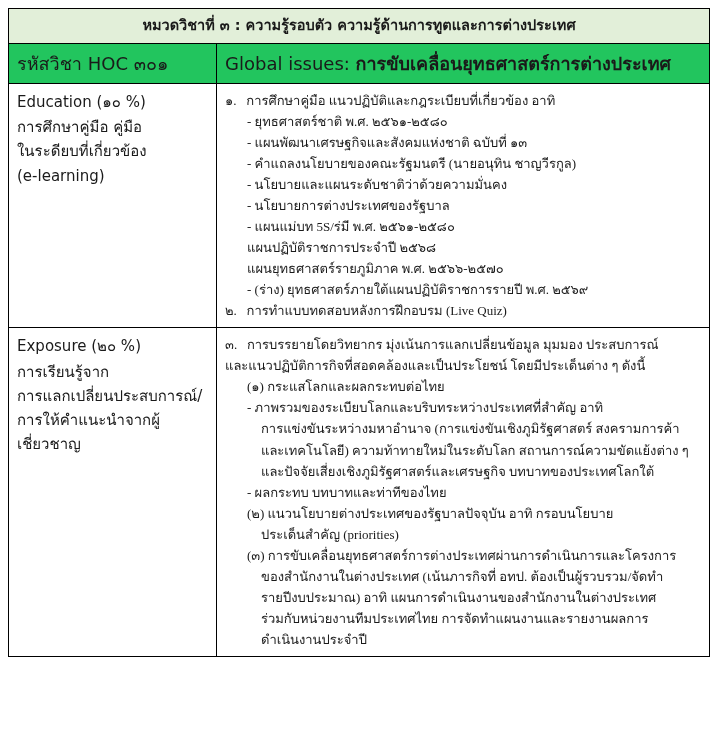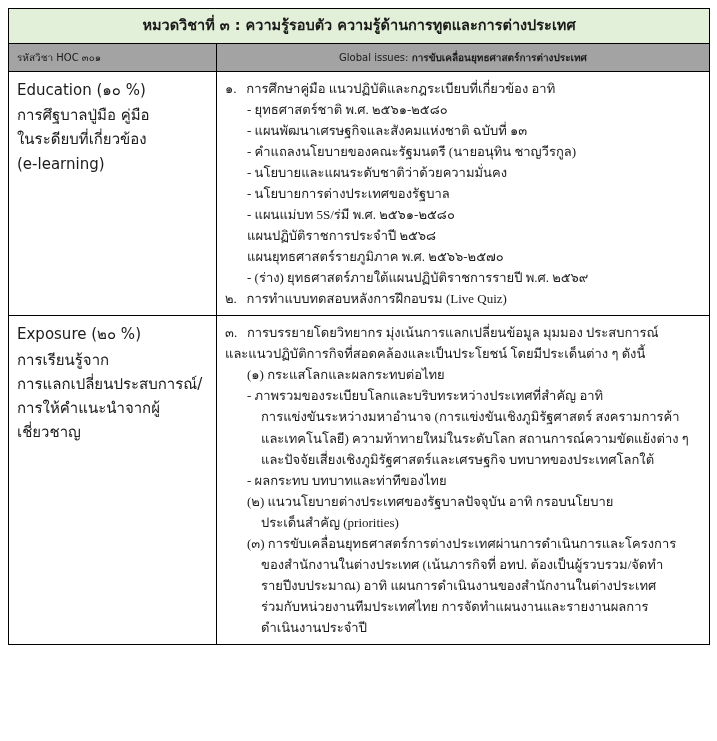--- a/index.html
+++ b/index.html
@@ -31,30 +31,30 @@
   }
   .title-cell {
     background: #e2efd9;
     text-align: center;
     font-weight: bold;
     font-size: 14.5px;
     padding: 7px 8px;
     line-height: 1.5;
   }
   .subhead-cell {
-    background: #a3a3a3;
-    font-size: 10px;
+    background: #22c55e;
+    font-size: 18px;
     padding: 7px 10px;
     line-height: 1.5;
   }
   .subhead-left {
     text-align: left;
   }
   .subhead-right {
-    text-align: center;
+    text-align: left;
   }
   .subhead-right .gi-label {
     font-weight: normal;
   }
   .subhead-right .gi-text {
     font-weight: bold;
   }
   .left-col {
     width: 208px;
     font-size: 15px;
@@ -101,21 +101,21 @@
         <td class="title-cell" colspan="2">หมวดวิชาที่ ๓ : ความรู้รอบตัว ความรู้ด้านการทูตและการต่างประเทศ</td>
       </tr>
       <tr>
         <td class="subhead-cell subhead-left">รหัสวิชา HOC ๓๐๑</td>
         <td class="subhead-cell subhead-right"><span class="gi-label">Global issues: </span><span class="gi-text">การขับเคลื่อนยุทธศาสตร์การต่างประเทศ</span></td>
       </tr>
 
       <tr>
         <td class="left-col">
           <p class="sec-head">Education (๑๐ %)</p>
-          <p class="left-line">การศึฐบาลปู่มือ คู่มือ</p>
+          <p class="left-line">การศึกษาคู่มือ คู่มือ</p>
           <p class="left-line">ในระดียบที่เกี่ยวข้อง</p>
           <p class="left-line">(e-learning)</p>
         </td>
         <td class="right-col">
           <p class="rowline num-hang"><span>๑.</span>&nbsp;&nbsp;&nbsp;<span>การศึกษาคู่มือ แนวปฏิบัติและกฎระเบียบที่เกี่ยวข้อง อาทิ</span></p>
           <p class="rowline ind-2">- ยุทธศาสตร์ชาติ พ.ศ. ๒๕๖๑-๒๕๘๐</p>
           <p class="rowline ind-2">- แผนพัฒนาเศรษฐกิจและสังคมแห่งชาติ ฉบับที่ ๑๓</p>
           <p class="rowline ind-2">- คำแถลงนโยบายของคณะรัฐมนตรี (นายอนุทิน ชาญวีรกูล)</p>
           <p class="rowline ind-2">- นโยบายและแผนระดับชาติว่าด้วยความมั่นคง</p>
           <p class="rowline ind-2">- นโยบายการต่างประเทศของรัฐบาล</p>

